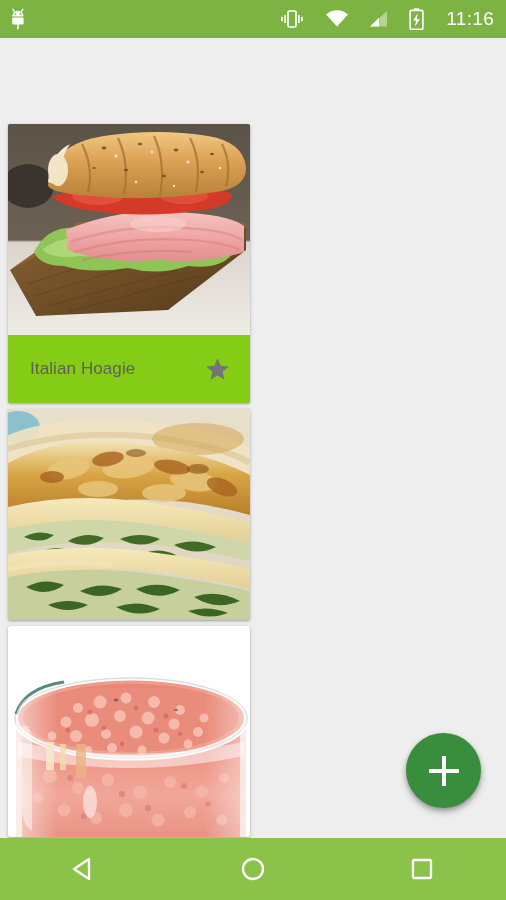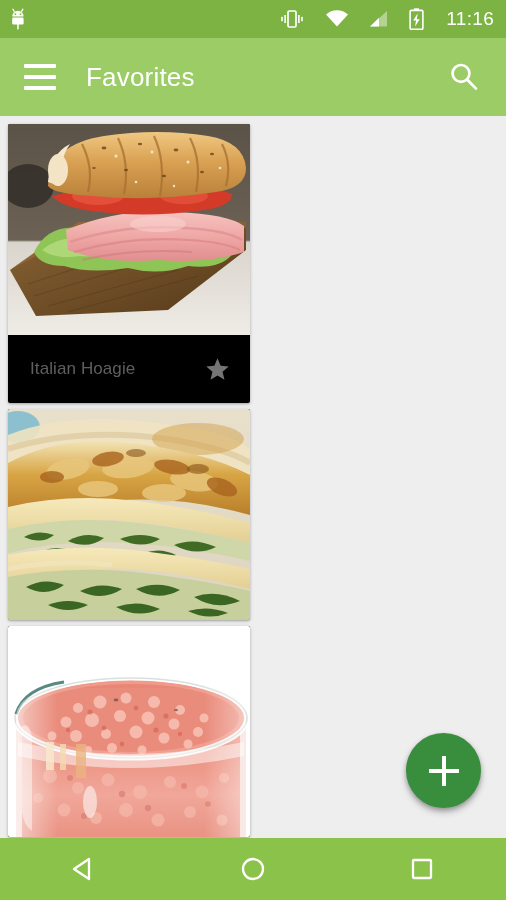--- a/index.html
+++ b/index.html
@@ -68,21 +68,21 @@
     width:506px; height:722px;
     overflow:hidden;
   }
   .grid {
     display:flex; flex-wrap:wrap;
     padding:5px 4px;
   }
   .card {
     width:242px;
     margin:3px 4px;
-    background:#000000;
+    background:#84cc16;
     border-radius:2px;
     box-shadow:0 1px 2px rgba(0,0,0,0.22), 0 1px 4px rgba(0,0,0,0.14);
     overflow:hidden;
   }
   .card-photo {
     width:100%; height:211px;
     position:relative;
     overflow:hidden;
   }
   .card-photo svg { display:block; width:100%; height:100%; }
@@ -172,34 +172,20 @@
       <svg class="sb-icon" width="15" height="22" viewBox="0 0 15 22">
         <rect x="5" y="0.3" width="5" height="2.2" fill="#ffffff"></rect>
         <rect x="1.1" y="2.4" width="12.8" height="19" rx="1.3" fill="none" stroke="#ffffff" stroke-width="1.6"></rect>
         <path d="M8.7 5.3 L4.2 12.4 L7 12.4 L6.1 18.6 L10.7 11.2 L7.8 11.2 Z" fill="#ffffff"></path>
       </svg>
 
       <span class="sb-time">11:16</span>
     </div>
   </div>
 
-  <div class="appbar">
-    <div class="menu-btn">
-      <span></span>
-      <span></span>
-      <span></span>
-    </div>
-    <div class="appbar-title">Favorites</div>
-    <div class="search-btn">
-      <svg width="34" height="34" viewBox="0 0 34 34">
-        <circle cx="14" cy="13.4" r="8.4" fill="none" stroke="#ffffff" stroke-width="2.7"></circle>
-        <line x1="20.3" y1="19.8" x2="29" y2="28.6" stroke="#ffffff" stroke-width="2.7" stroke-linecap="round"></line>
-      </svg>
-    </div>
-  </div>
 
   <div class="content">
     <div class="grid">
 
       <div class="card">
         <div class="card-photo">
           <svg viewBox="0 0 242 211" preserveAspectRatio="xMidYMid slice">
             <defs>
               <linearGradient id="hoagieBg" x1="0" y1="0" x2="0" y2="1">
                 <stop offset="0%" stop-color="#5c5348"></stop>

